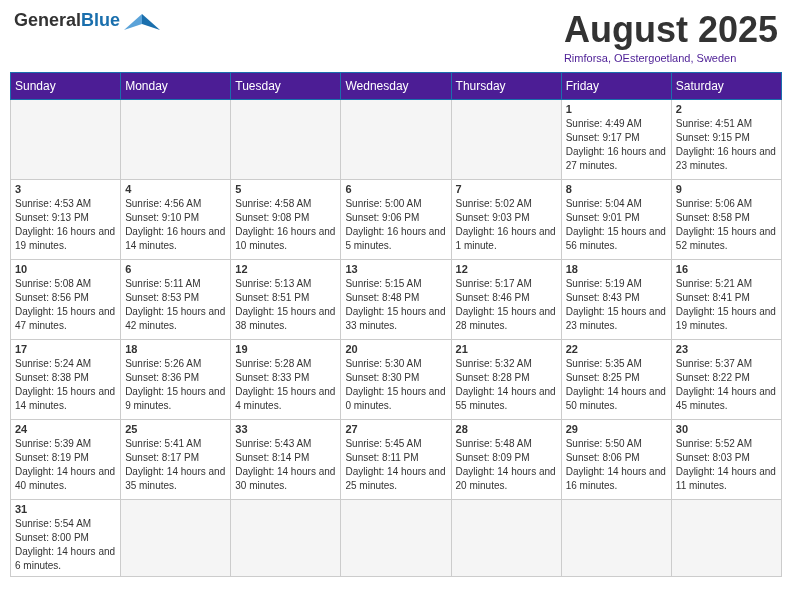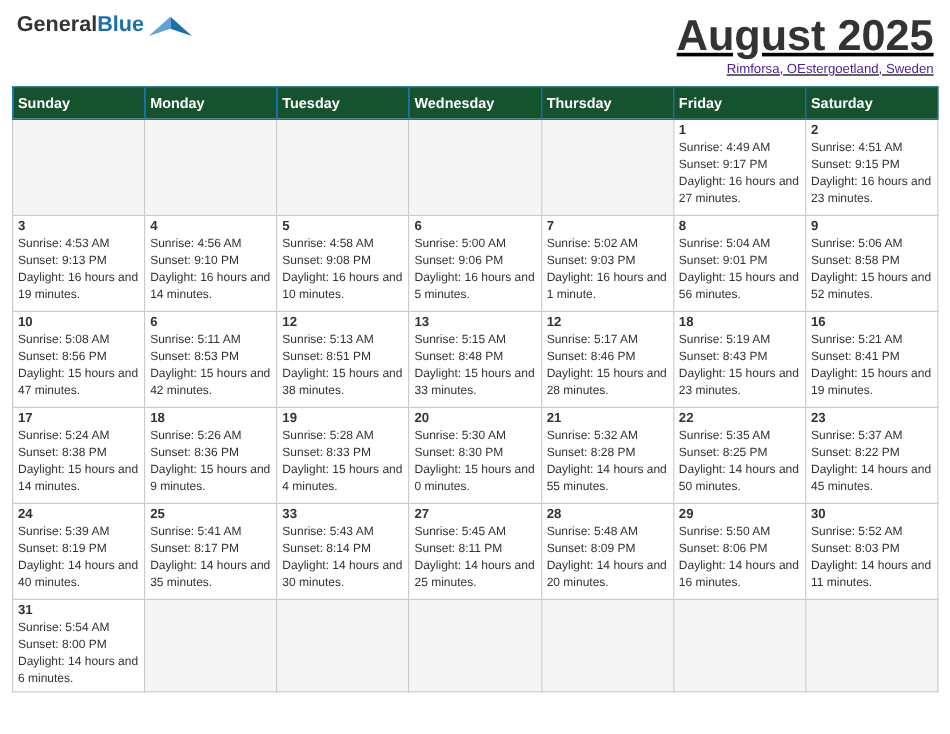--- a/index.html
+++ b/index.html
@@ -20,44 +20,43 @@
     .logo-area {
       display: flex;
       flex-direction: column;
       align-items: flex-start;
     }
     .logo-row {
       display: flex;
       align-items: flex-start;
     }
     .title-area {
-      text-align: right;
-      text-decoration: underline;
+      text-align: left;
     }
     .month-title {
       font-size: 36px;
       font-weight: bold;
       color: #333;
       line-height: 1.1;
     }
     .subtitle {
       font-size: 11px;
       color: #4c1d95;
       margin-top: 2px;
     }
     .calendar {
       width: 100%;
       border-collapse: collapse;
       border: 1px solid #ccc;
     }
     .calendar th {
-      background: #14532d;
+      background: #4c1d95;
       color: #fff;
       font-size: 12px;
-      font-weight: bold;
+      font-weight: normal;
       padding: 6px 4px;
       text-align: left;
       border: 1px solid #1a6fad;
     }
     .calendar td {
       border: 1px solid #ccc;
       vertical-align: top;
       width: calc(100% / 7);
       padding: 3px 4px;
       font-size: 9.5px;

